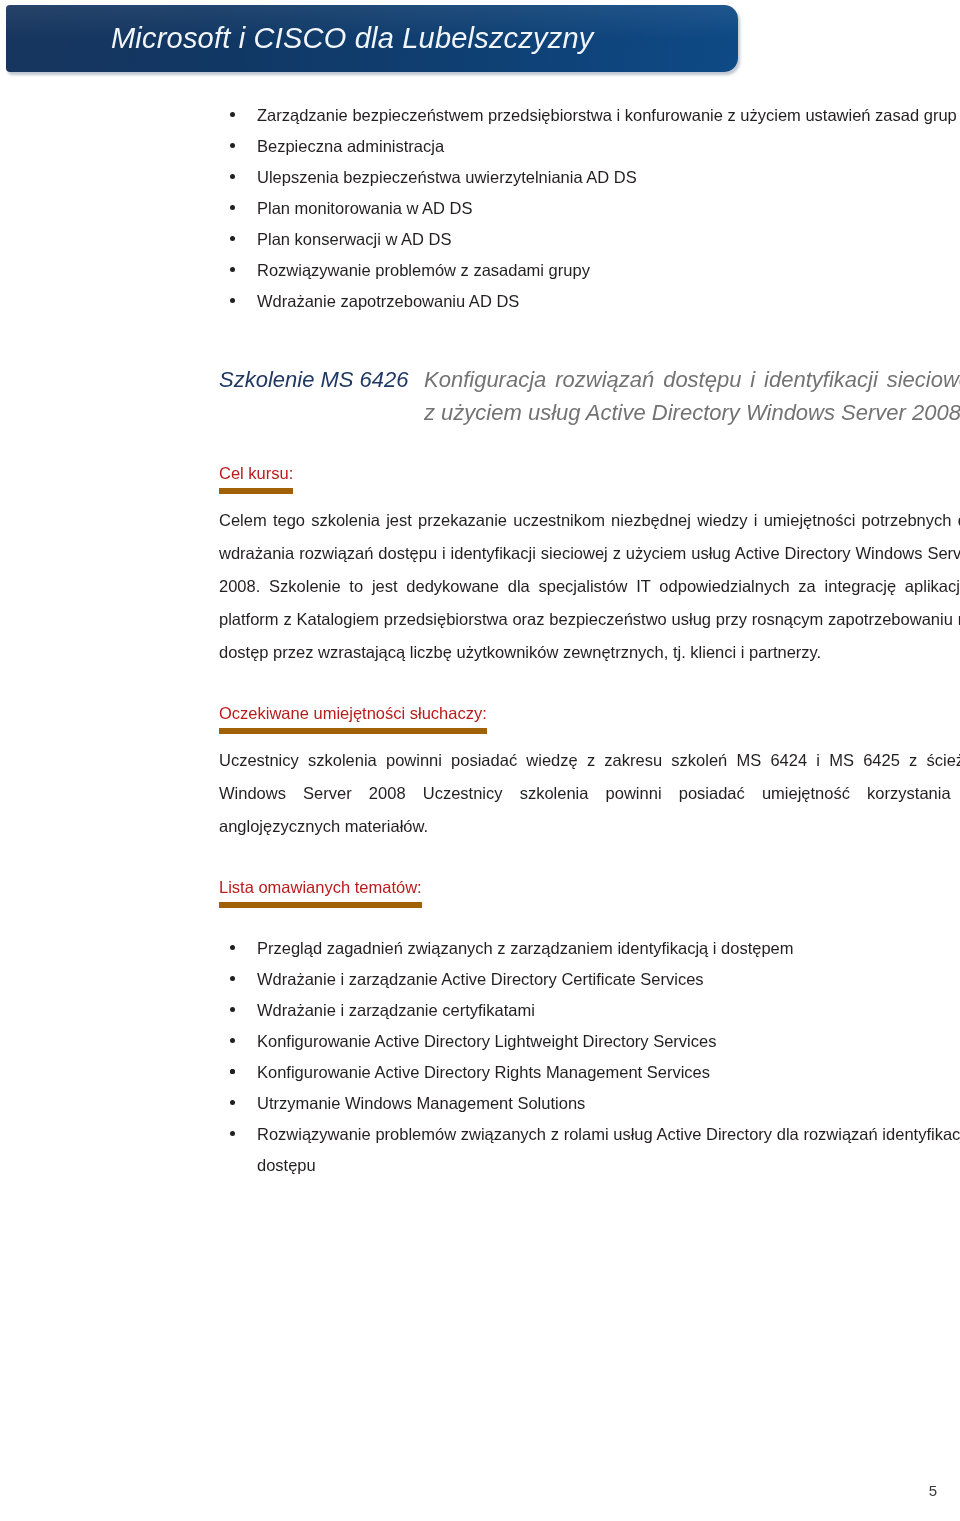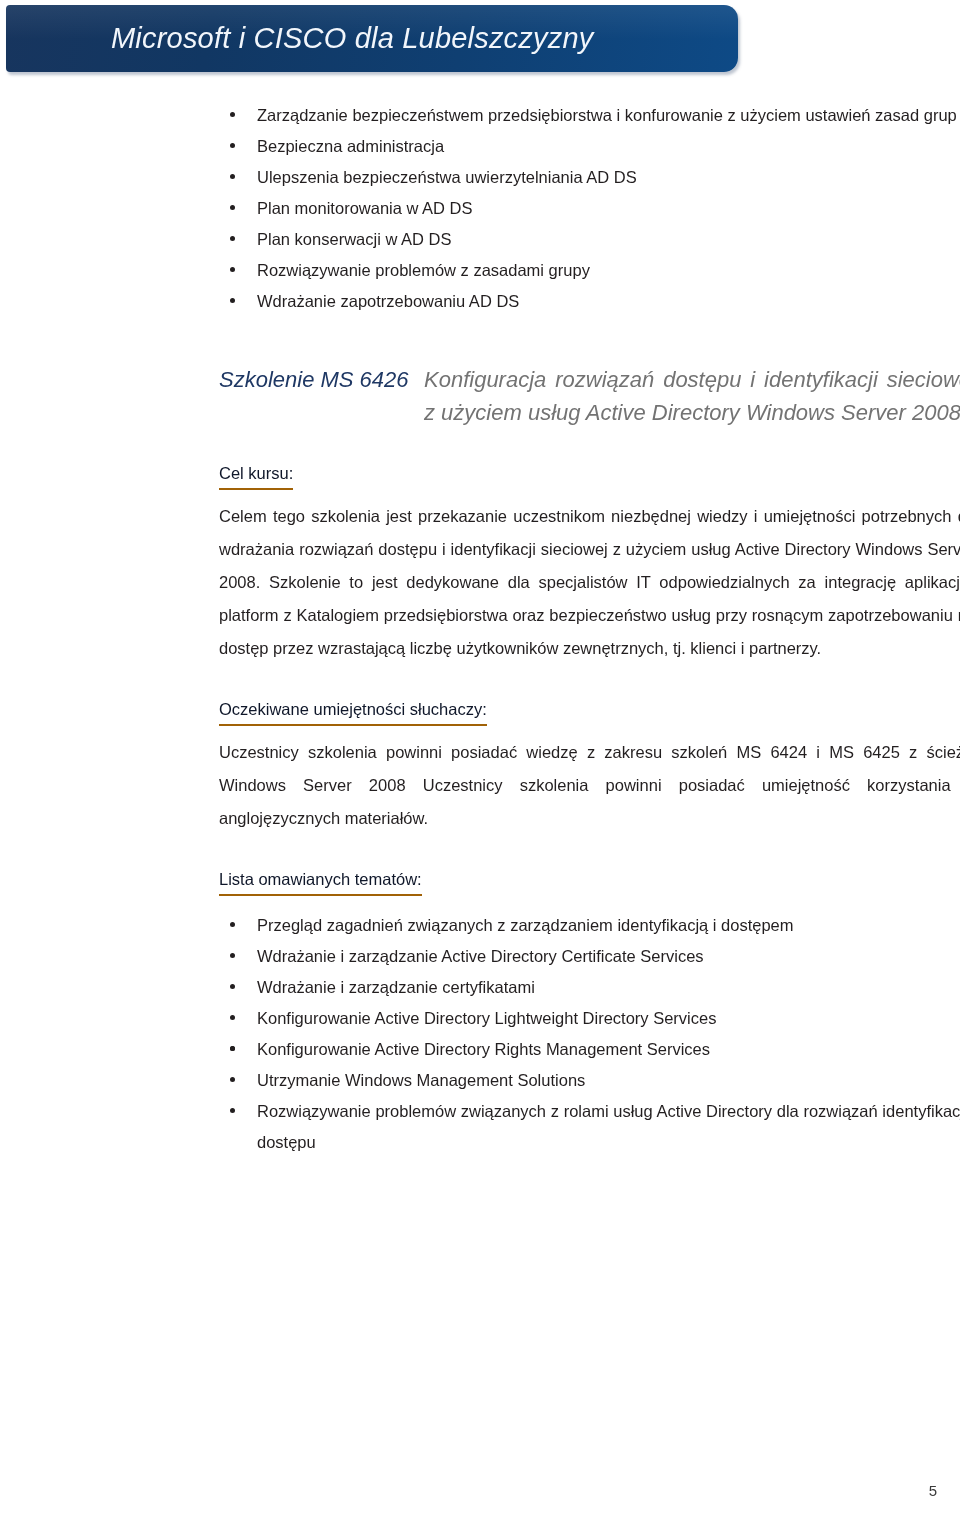--- a/index.html
+++ b/index.html
@@ -116,23 +116,23 @@
     font-style: italic;
     color: #737373;
   }
 
   
   .section-heading {
     margin-top: 30px;
     margin-bottom: 10px;
     font-size: 16.5px;
     line-height: 28px;
-    color: #0f172a;
+    color: #b91c1c;
     display: inline-block;
-    border-bottom: 2px solid #a16207;
+    border-bottom: 6px solid #a16207;
     padding-bottom: 1px;
   }
 
   
   p.body-text {
     margin: 0;
     font-size: 16.5px;
     line-height: 33px;
     text-align: justify;
     color: #231f20;
@@ -177,21 +177,21 @@
       <div class="section-heading">Cel kursu:</div>
       <p class="body-text">Celem tego szkolenia jest przekazanie uczestnikom niezbędnej wiedzy i umiejętności potrzebnych do wdrażania rozwiązań dostępu i identyfikacji  sieciowej z użyciem usług  Active Directory  Windows Server 2008. Szkolenie to jest dedykowane dla specjalistów IT odpowiedzialnych za integrację aplikacji i platform z Katalogiem przedsiębiorstwa oraz bezpieczeństwo usług przy rosnącym  zapotrzebowaniu na dostęp przez wzrastającą liczbę użytkowników zewnętrznych, tj. klienci i partnerzy.</p>
     </div>
 
     <div>
       <div class="section-heading">Oczekiwane umiejętności słuchaczy:</div>
       <p class="body-text">Uczestnicy szkolenia powinni posiadać wiedzę z zakresu szkoleń MS 6424 i MS 6425 z ścieżki  Windows Server 2008 Uczestnicy szkolenia powinni posiadać umiejętność korzystania z anglojęzycznych materiałów.</p>
     </div>
 
     <div>
-      <div class="section-heading" style="margin-bottom:14px;">Lista omawianych tematów:</div>
+      <div class="section-heading" style="margin-bottom:25px;">Lista omawianych tematów:</div>
       <ul class="bullets" id="topics-list">
           <li><span class="dot"></span><span class="li-text">Przegląd zagadnień związanych z zarządzaniem identyfikacją i dostępem</span></li>
           <li><span class="dot"></span><span class="li-text">Wdrażanie i zarządzanie Active Directory Certificate Services</span></li>
           <li><span class="dot"></span><span class="li-text">Wdrażanie i zarządzanie certyfikatami</span></li>
           <li><span class="dot"></span><span class="li-text">Konfigurowanie Active Directory Lightweight Directory Services</span></li>
           <li><span class="dot"></span></li>
           <li><span class="dot"></span><span class="li-text">Konfigurowanie Active Directory Rights Management Services</span></li>
           <li><span class="dot"></span><span class="li-text">Utrzymanie  Windows Management Solutions</span></li>
           <li class="justify-item">
             <span class="dot"></span>

